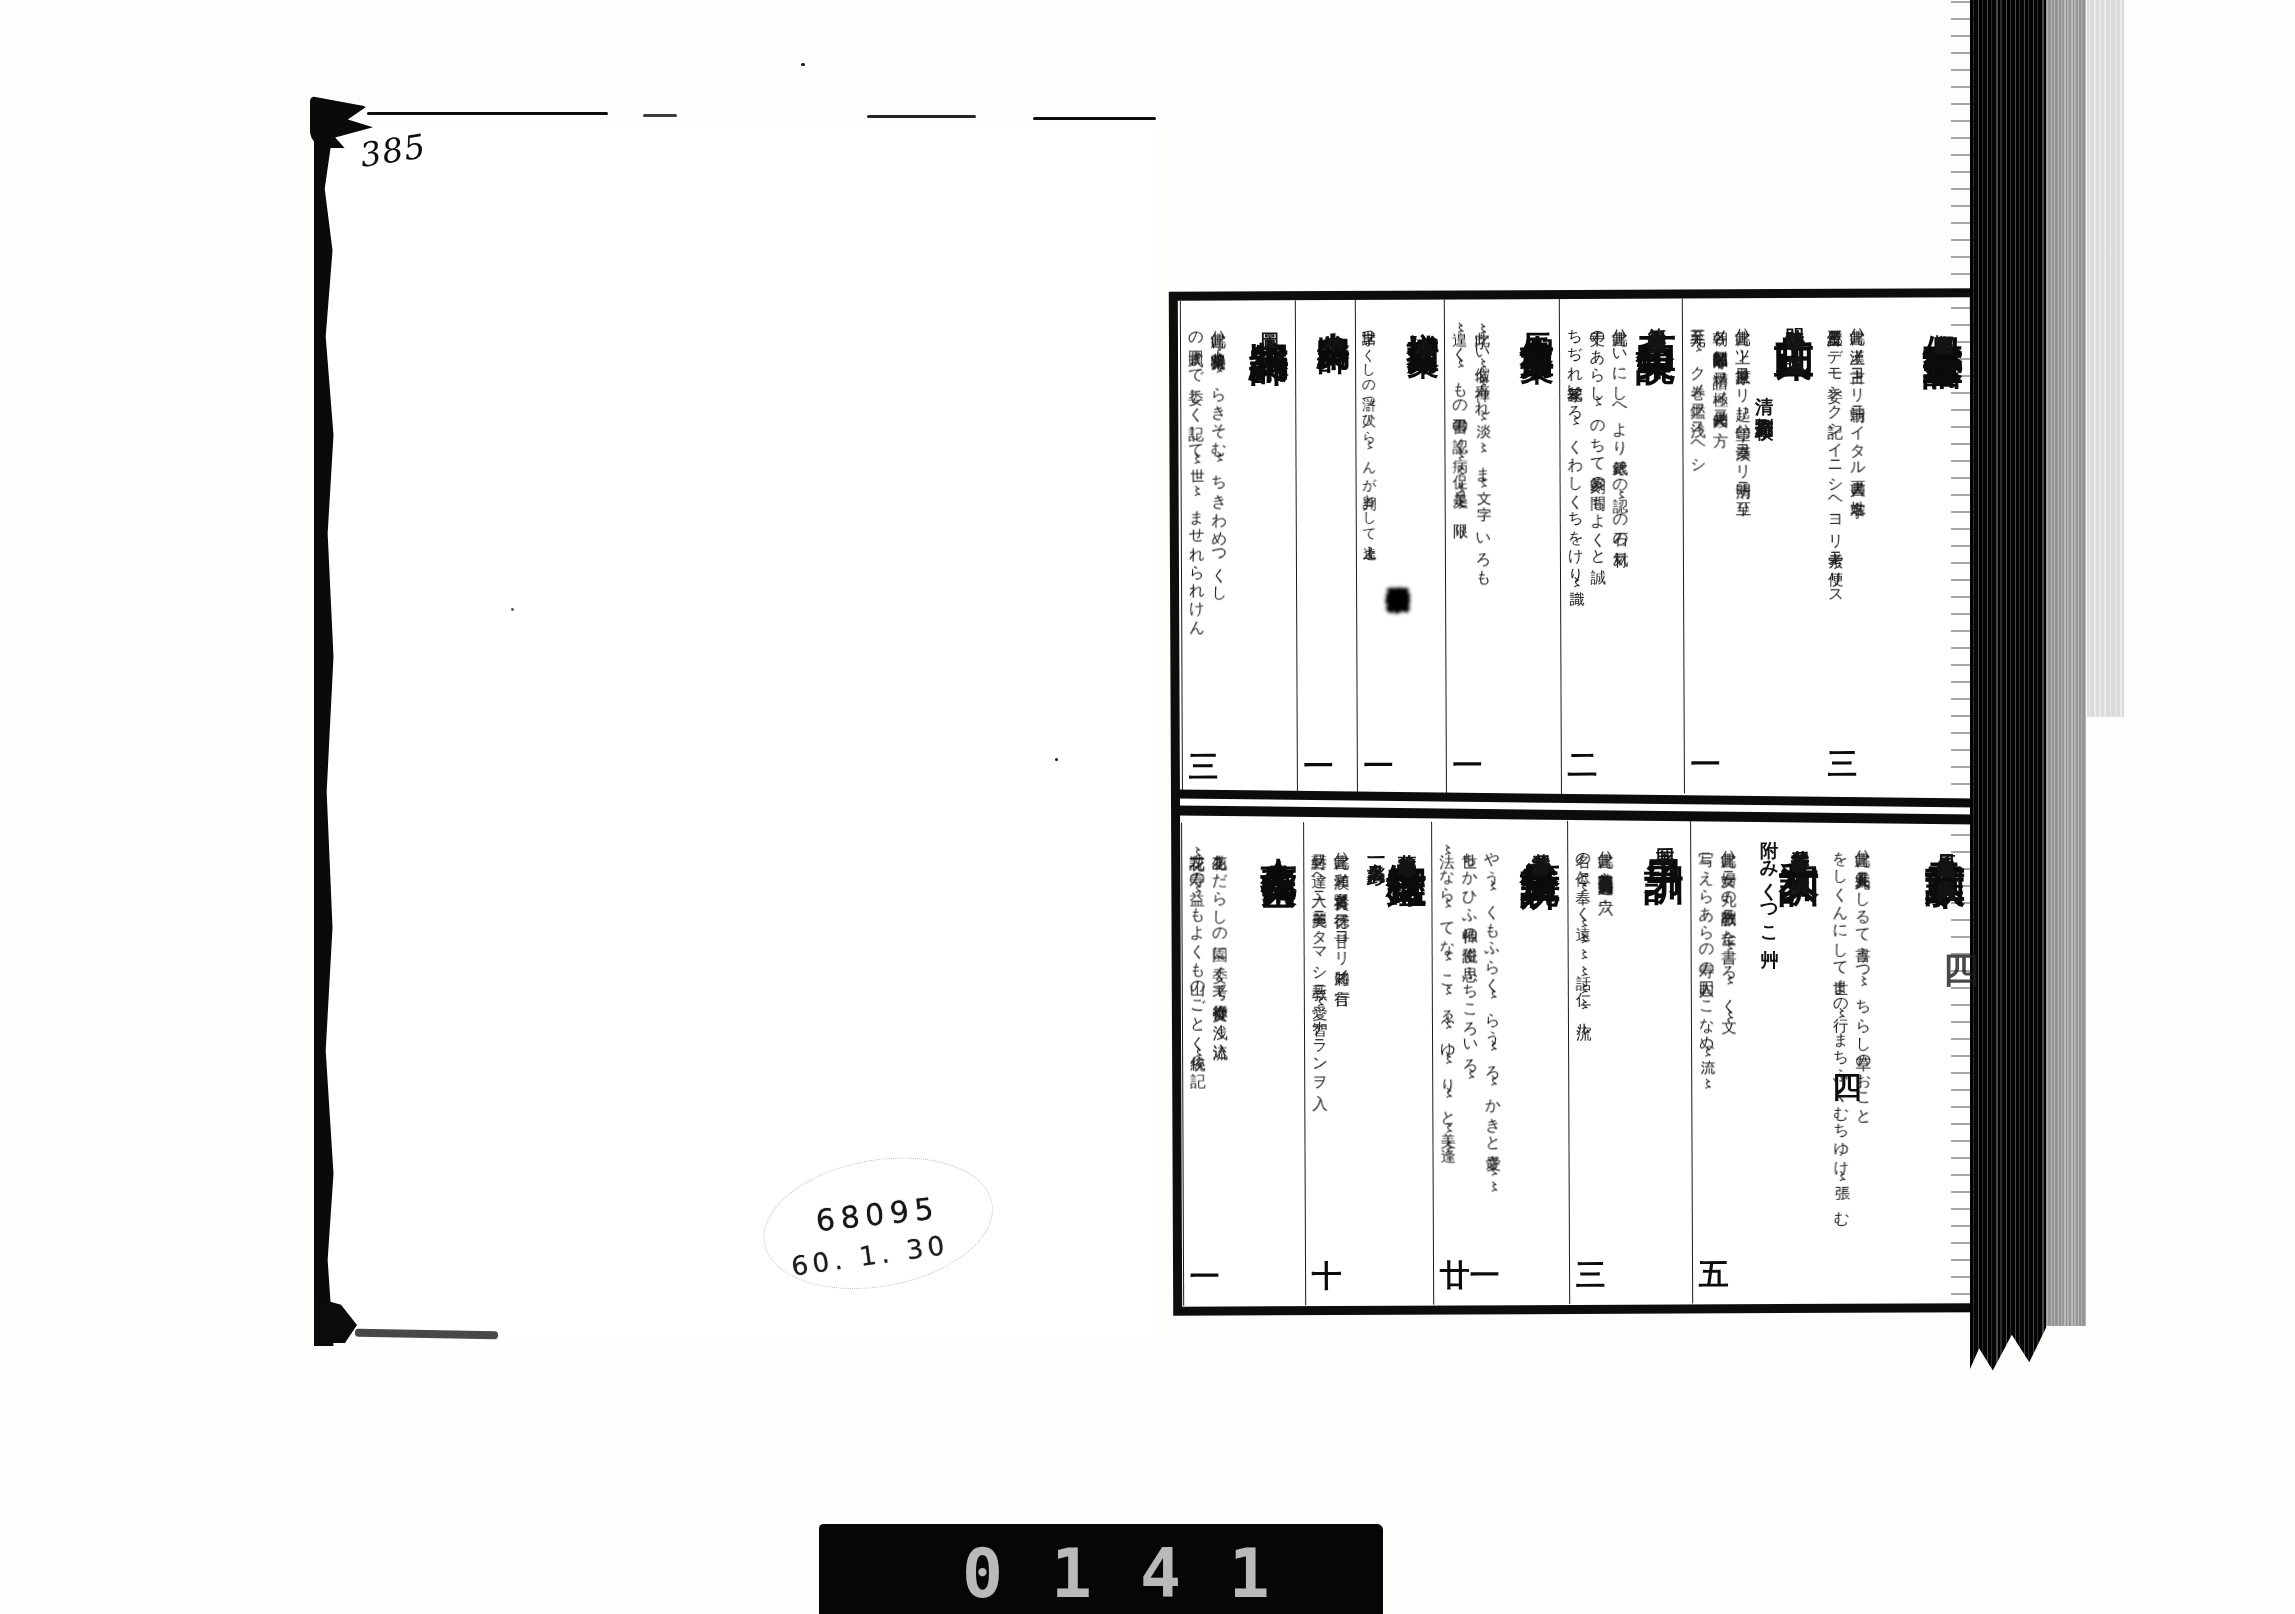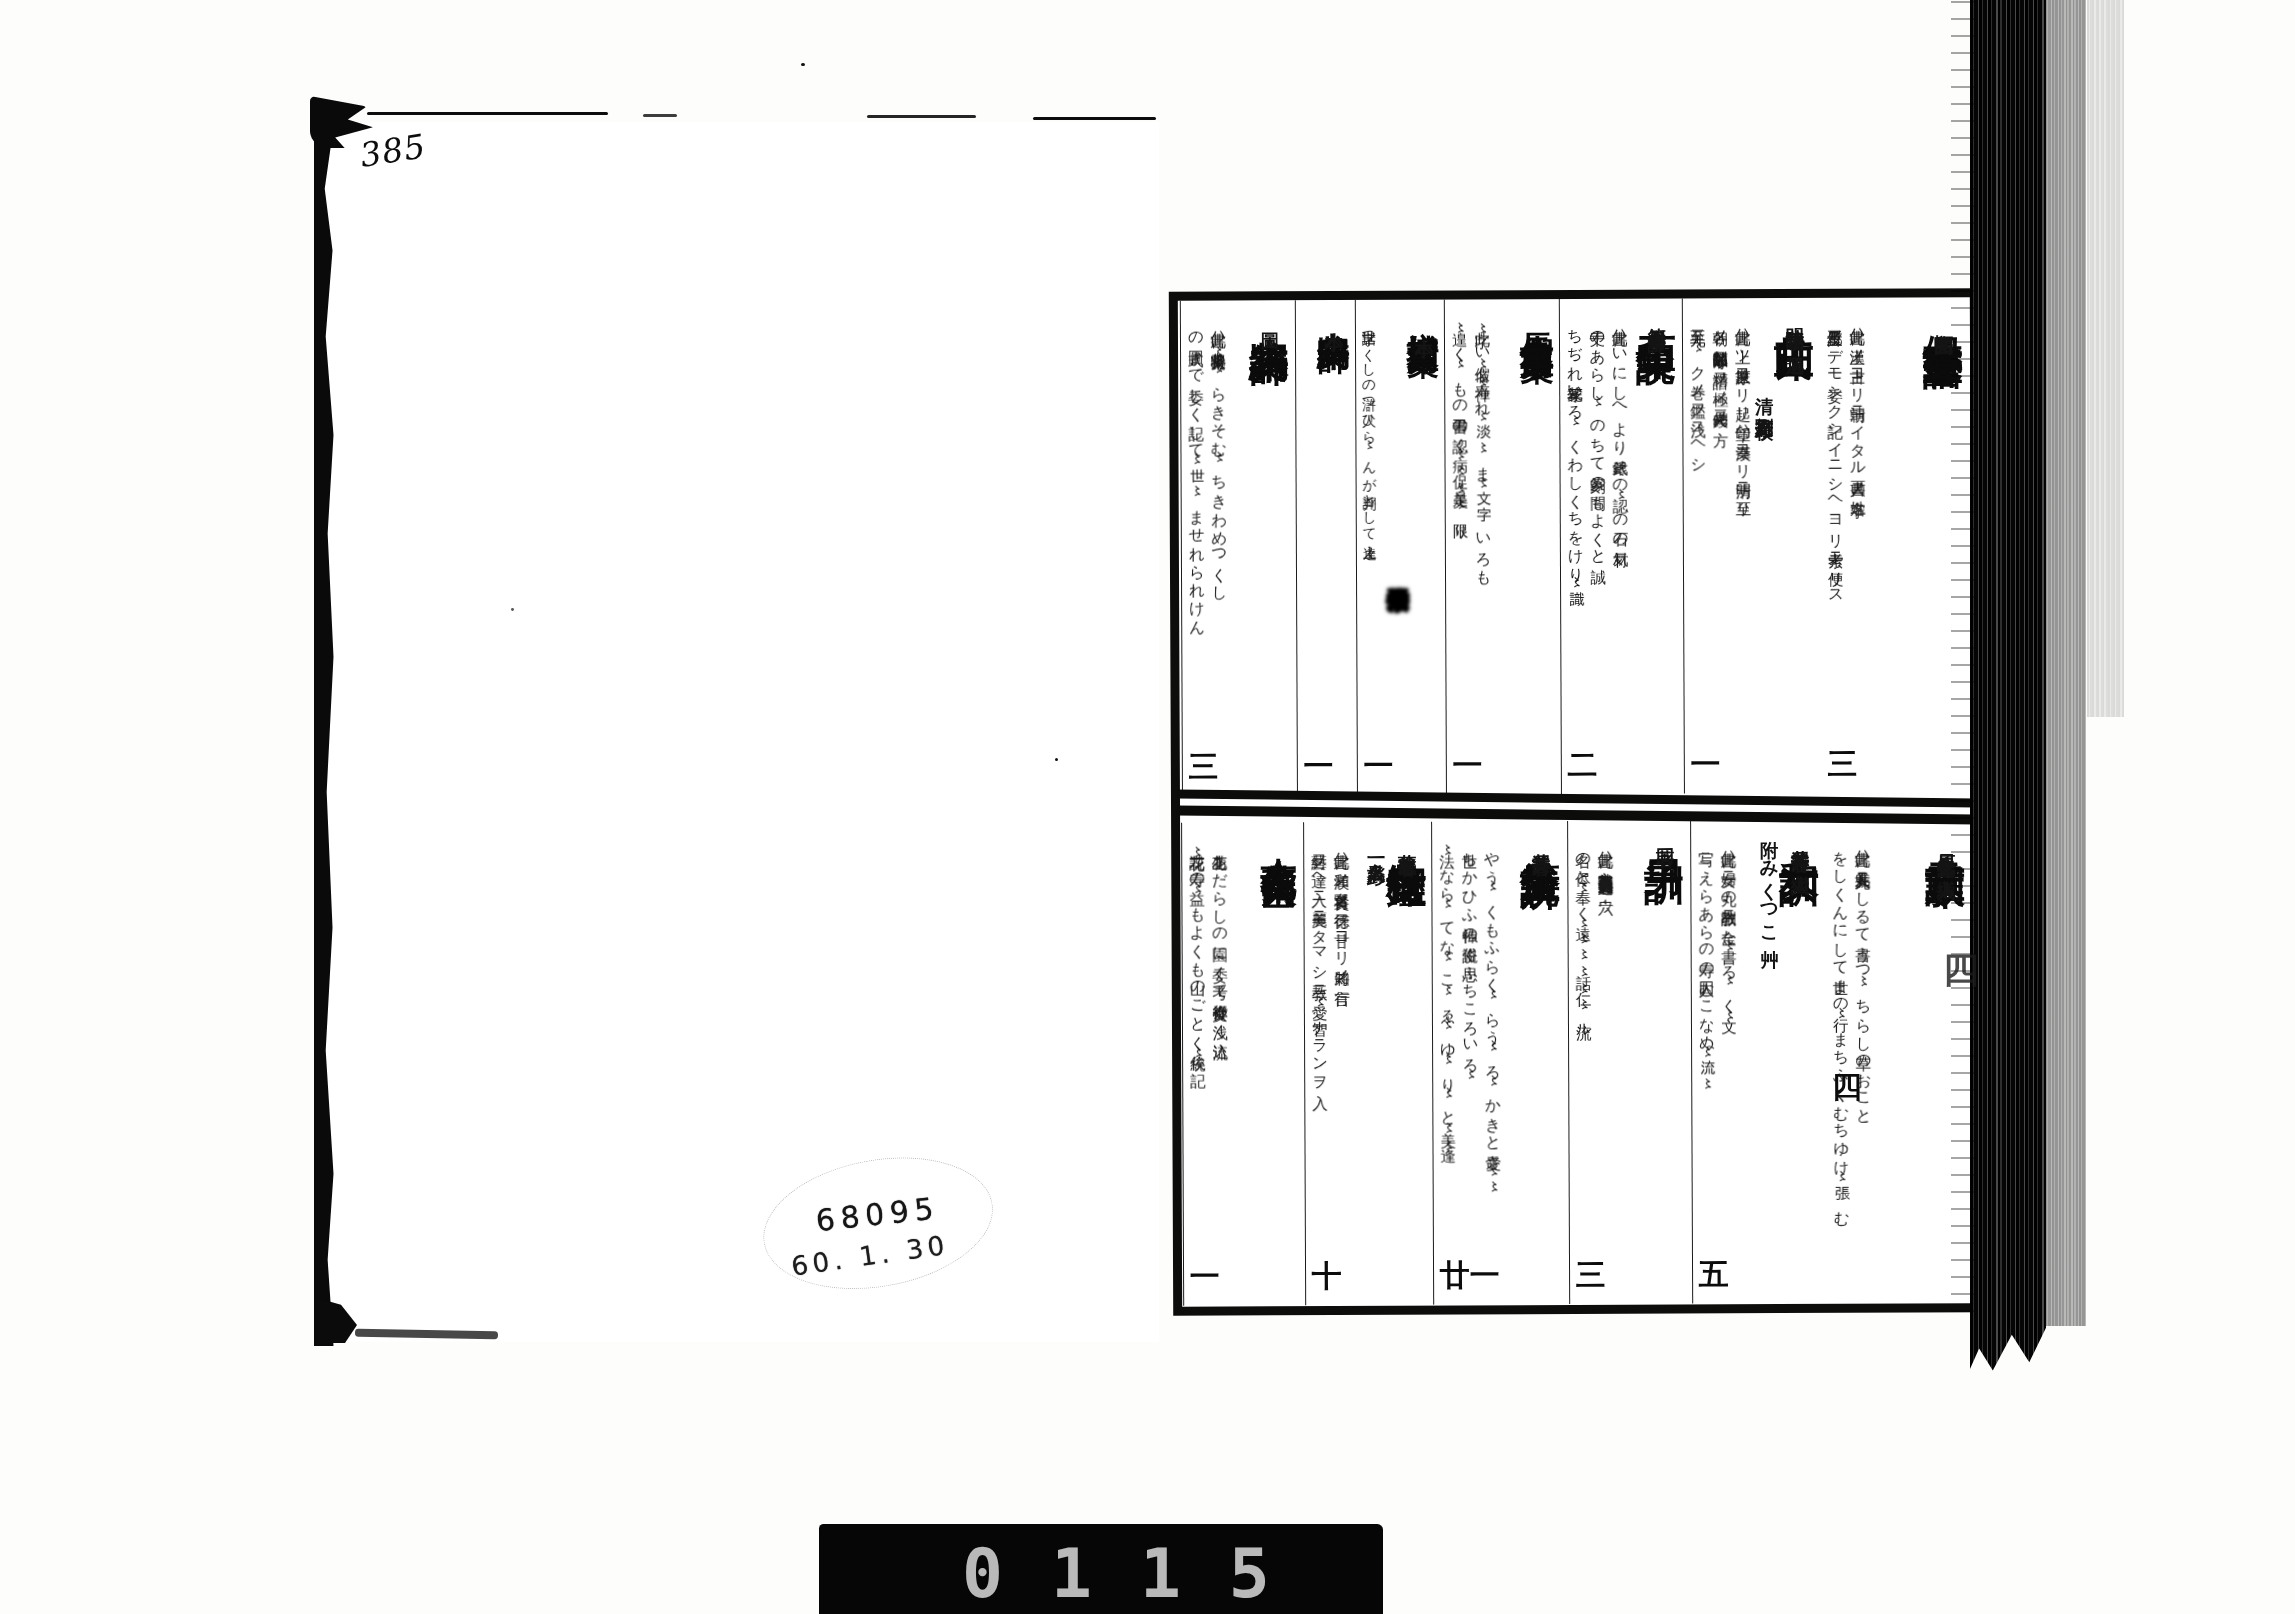--- a/index.html
+++ b/index.html
@@ -202,21 +202,21 @@
     </div>
   </div>
 
   <div id="binding-band" class="abs"></div>
   <div id="binding-band2" class="abs"></div>
   <div id="binding-band3" class="abs"></div>
   <div id="binding-speckle" class="abs"></div>
   <div id="ghost-char" class="abs">四</div>
 
   <div id="film-bar" class="abs">
-    <div id="film-digits">0115</div>
+    <div id="film-digits">0141</div>
   </div>
 
   <div class="abs dot" style="left:801px;top:63px;width:4px;height:3.4px;"></div>
   <div class="abs dot" style="left:1055px;top:758px;width:3.4px;height:3.4px;"></div>
   <div class="abs dot" style="left:511px;top:608px;width:2.9px;height:2.9px;opacity:.7;"></div>
 
 </div>
 
 
 </body></html>

